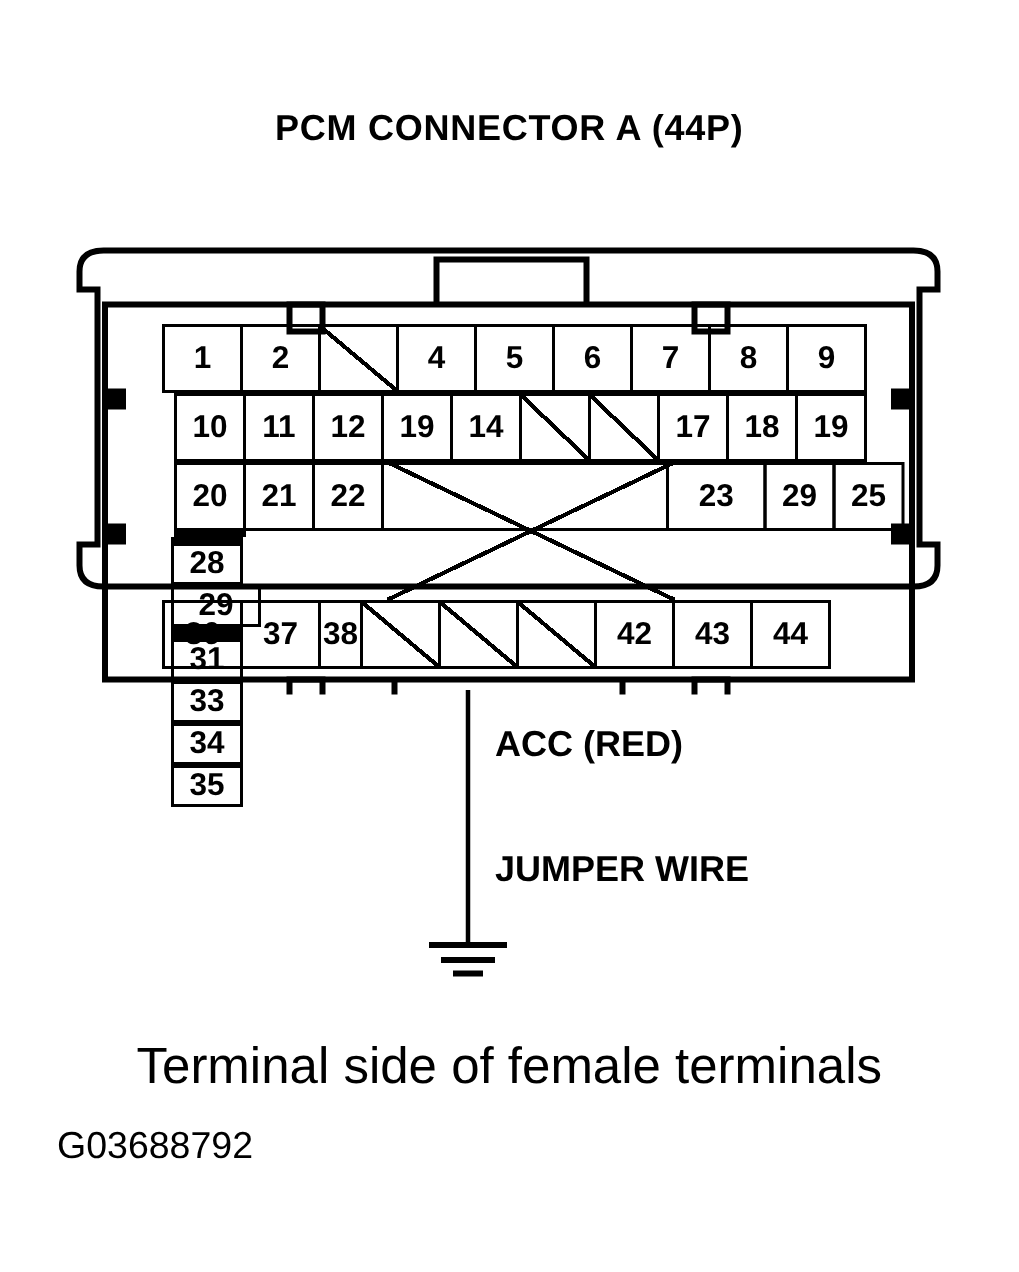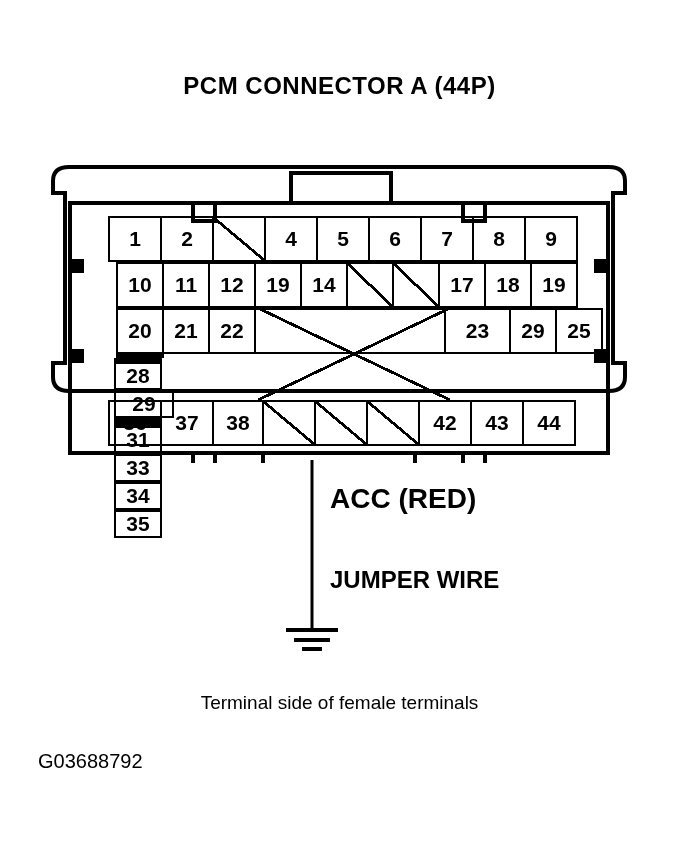--- a/index.html
+++ b/index.html
@@ -110,44 +110,44 @@
     background: linear-gradient(to bottom right,
       transparent 0%, transparent calc(50% - 1.4px),
       #000 calc(50% - 1.4px), #000 calc(50% + 1.4px),
       transparent calc(50% + 1.4px), transparent 100%);
   }
 
   .label-acc {
     position: absolute;
     left: 330px;
     top: 483px;
-    font-size: 28px;
+    font-size: 24px;
     font-weight: bold;
   }
   .label-jumper {
     position: absolute;
     left: 330px;
     top: 566px;
     font-size: 24px;
     font-weight: bold;
   }
   .caption {
     position: absolute;
     left: 0;
     top: 692px;
     width: 679px;
     text-align: center;
-    font-size: 19px;
+    font-size: 34px;
     font-family: "Liberation Sans", sans-serif;
   }
   .figcode {
     position: absolute;
     left: 38px;
     top: 750px;
-    font-size: 20px;
+    font-size: 25px;
     font-family: "Liberation Sans", sans-serif;
   }
 </style>
 </head>
 <body>
 
 <div id="stage">
 
   <div class="title">PCM CONNECTOR A (44P)</div>
 
@@ -241,21 +241,21 @@
       <div class="cell slash" style="width:48px;"></div>
       <div class="cell" style="width:48px;">31</div>
       <div class="cell" style="width:48px;">33</div>
       <div class="cell" style="width:48px;">34</div>
       <div class="cell" style="width:48px;">35</div>
     </div>
 
     <div class="row" style="left:10px; top:184px;">
       <div class="cell" style="width:54px;text-align:right;">36</div>
       <div class="cell" style="width:54px;">37</div>
-      <div class="cell" style="width:52px;">38</div>
+      <div class="cell" style="width:30px;">38</div>
       <div class="cell slash" style="width:54px;"></div>
       <div class="cell slash" style="width:54px;"></div>
       <div class="cell slash" style="width:54px;"></div>
       <div class="cell" style="width:54px;">42</div>
       <div class="cell" style="width:54px;">43</div>
       <div class="cell" style="width:54px;">44</div>
     </div>
   </div>
 
   <svg style="position:absolute; left:250px; top:460px;" width="180" height="200" viewBox="0 0 180 200">

